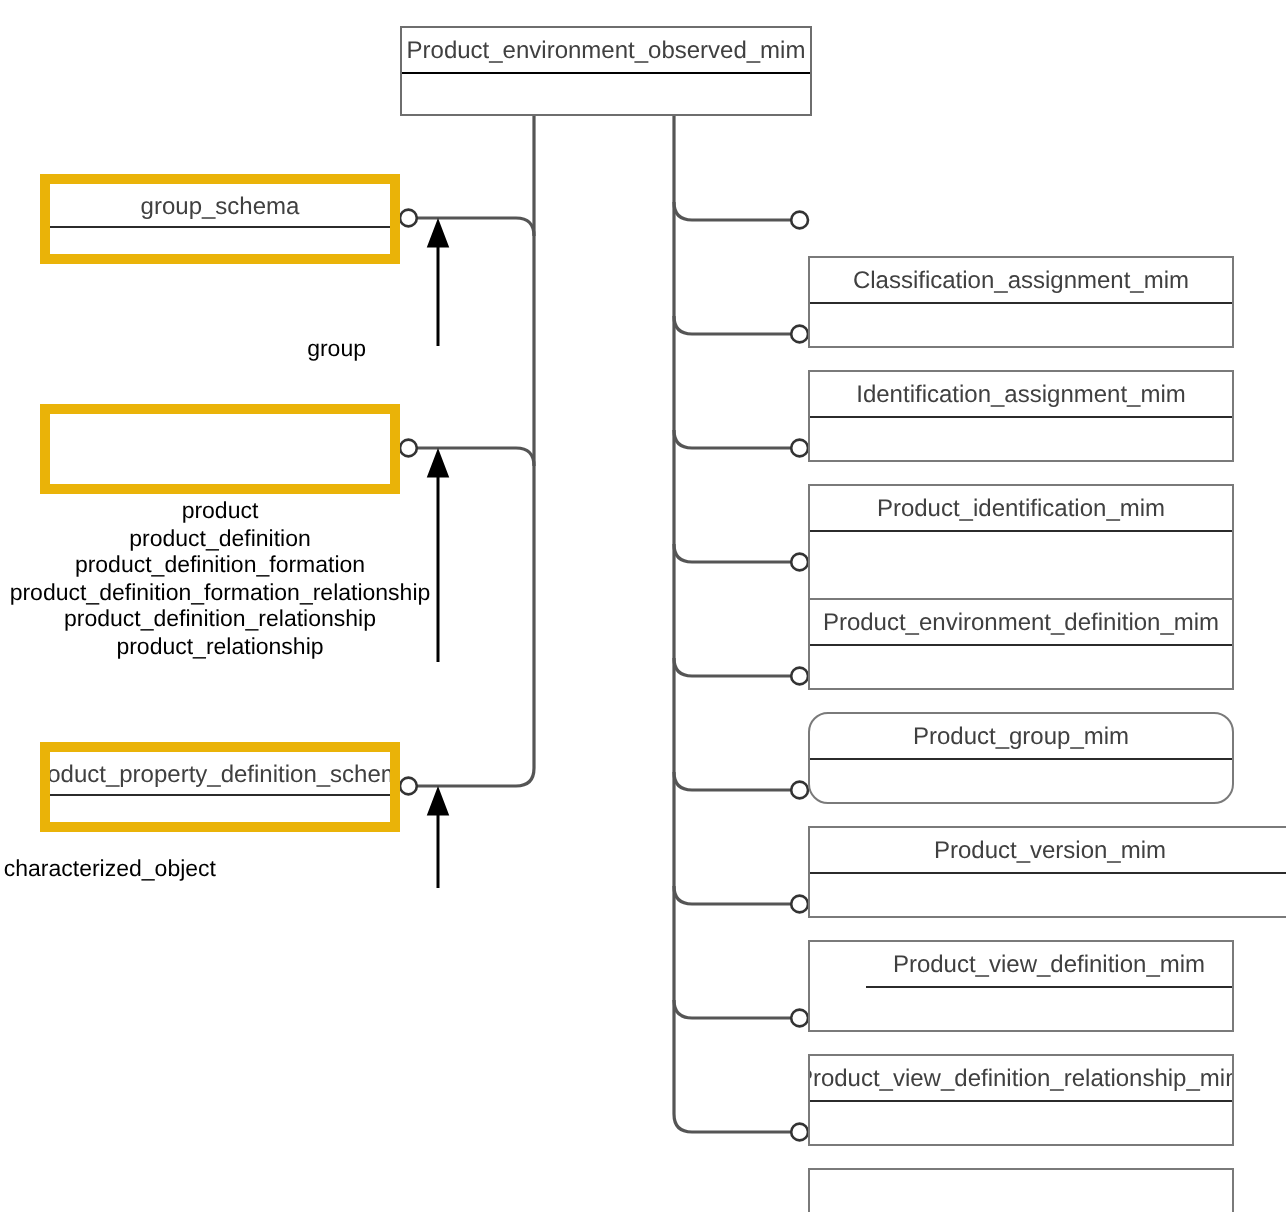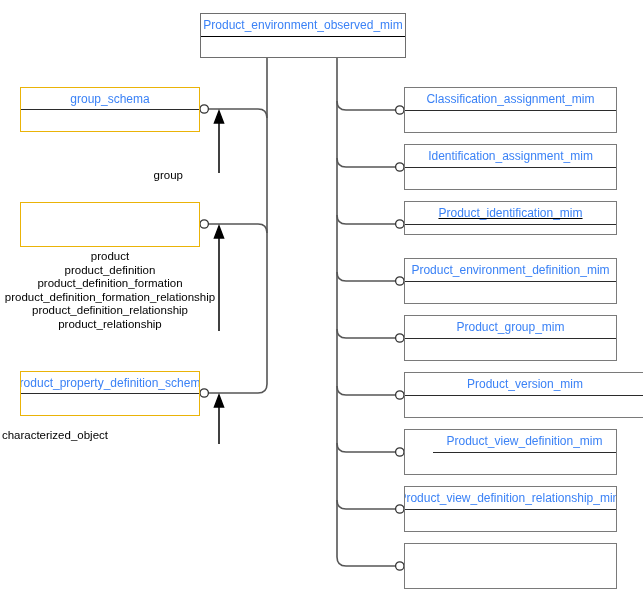--- a/index.html
+++ b/index.html
@@ -31,54 +31,55 @@
     background: #ffffff;
   }
   .box .hdr {
     box-sizing: border-box;
     width: 100%;
     display: flex;
     align-items: center;
     justify-content: center;
     text-align: right;
     white-space: nowrap;
-    color: #3b82f6;
+    color: #404040;
     overflow: hidden;
   }
   .box .body {
     box-sizing: border-box;
     width: 100%;
   }
   
   .box.root {
     border: 1px solid #6e6e6e;
   }
   .box.root .hdr {
     height: 23px;
     border-bottom: 1px solid #000000;
     font-size: 12px;
   }
   .box.root .body {
     height: 20px;
   }
   
   .box.schema {
-    border: 1px solid #eab308;
+    border: 5px solid #eab308;
   }
   .box.schema .hdr {
     height: 22px;
     border-bottom: 1px solid #2b2b2b;
     font-size: 12px;
   }
   .box.schema .body {
     height: 22px;
   }
   
   .box.module {
     border: 1px solid #7a7a7a;
+    margin-top: 41px;
   }
   .box.module .hdr {
     height: 23px;
     border-bottom: 1px solid #2b2b2b;
     font-size: 12px;
   }
   .box.module .body {
     height: 22px;
   }
   .ref-list {
@@ -181,29 +182,29 @@
     </div>
   <div id="right-col">
       <div class="box module" style="left: 404px; top: 87px; width: 213px; height: 46px;">
         <div class="hdr">Classification_assignment_mim</div>
         <div class="body"></div>
       </div>
       <div class="box module" style="left: 404px; top: 144px; width: 213px; height: 46px;">
         <div class="hdr">Identification_assignment_mim</div>
         <div class="body"></div>
       </div>
-      <div class="box module" style="left: 404px; top: 201px; width: 213px; height: 34px; text-decoration: underline;">
+      <div class="box module" style="left: 404px; top: 201px; width: 213px; height: 58px;">
         <div class="hdr">Product_identification_mim</div>
         <div class="body"></div>
       </div>
       <div class="box module" style="left: 404px; top: 258px; width: 213px; height: 46px;">
         <div class="hdr">Product_environment_definition_mim</div>
         <div class="body"></div>
       </div>
-      <div class="box module" style="left: 404px; top: 315px; width: 213px; height: 46px;">
+      <div class="box module" style="left: 404px; top: 315px; width: 213px; height: 46px; border-radius: 10px;">
         <div class="hdr">Product_group_mim</div>
         <div class="body"></div>
       </div>
       <div class="box module" style="left: 404px; top: 372px; width: 242px; height: 46px;">
         <div class="hdr">Product_version_mim</div>
         <div class="body"></div>
       </div>
       <div class="box module" style="left: 404px; top: 429px; width: 213px; height: 46px; padding-left: 28px;">
         <div class="hdr">Product_view_definition_mim</div>
         <div class="body"></div>

